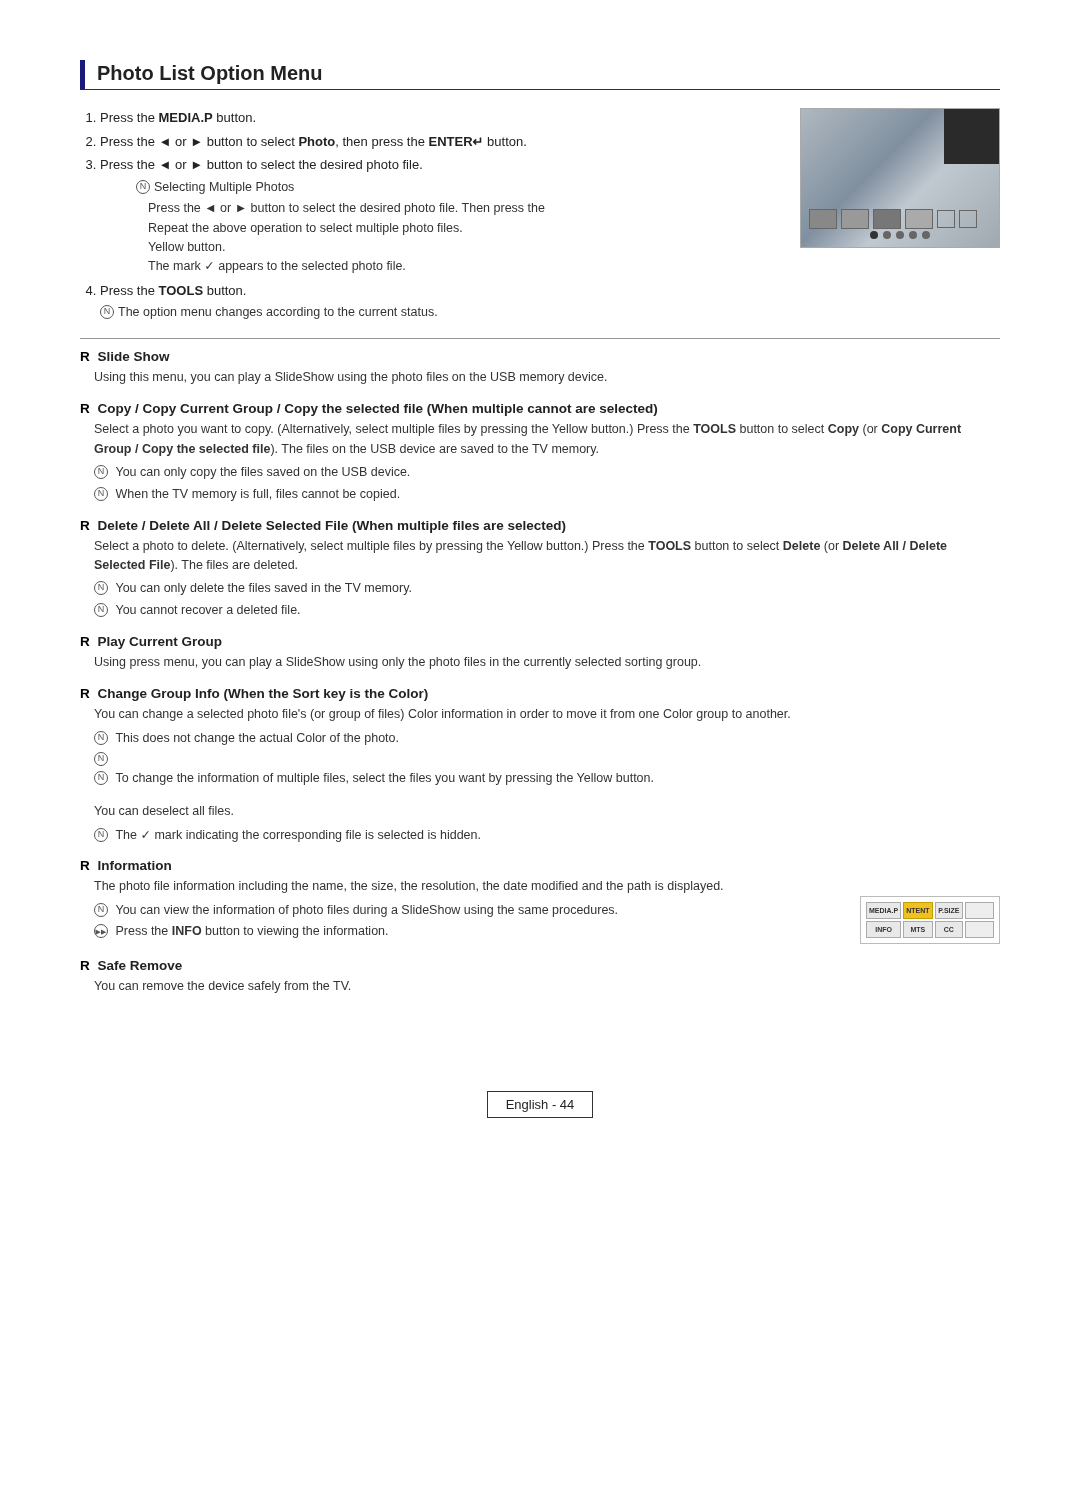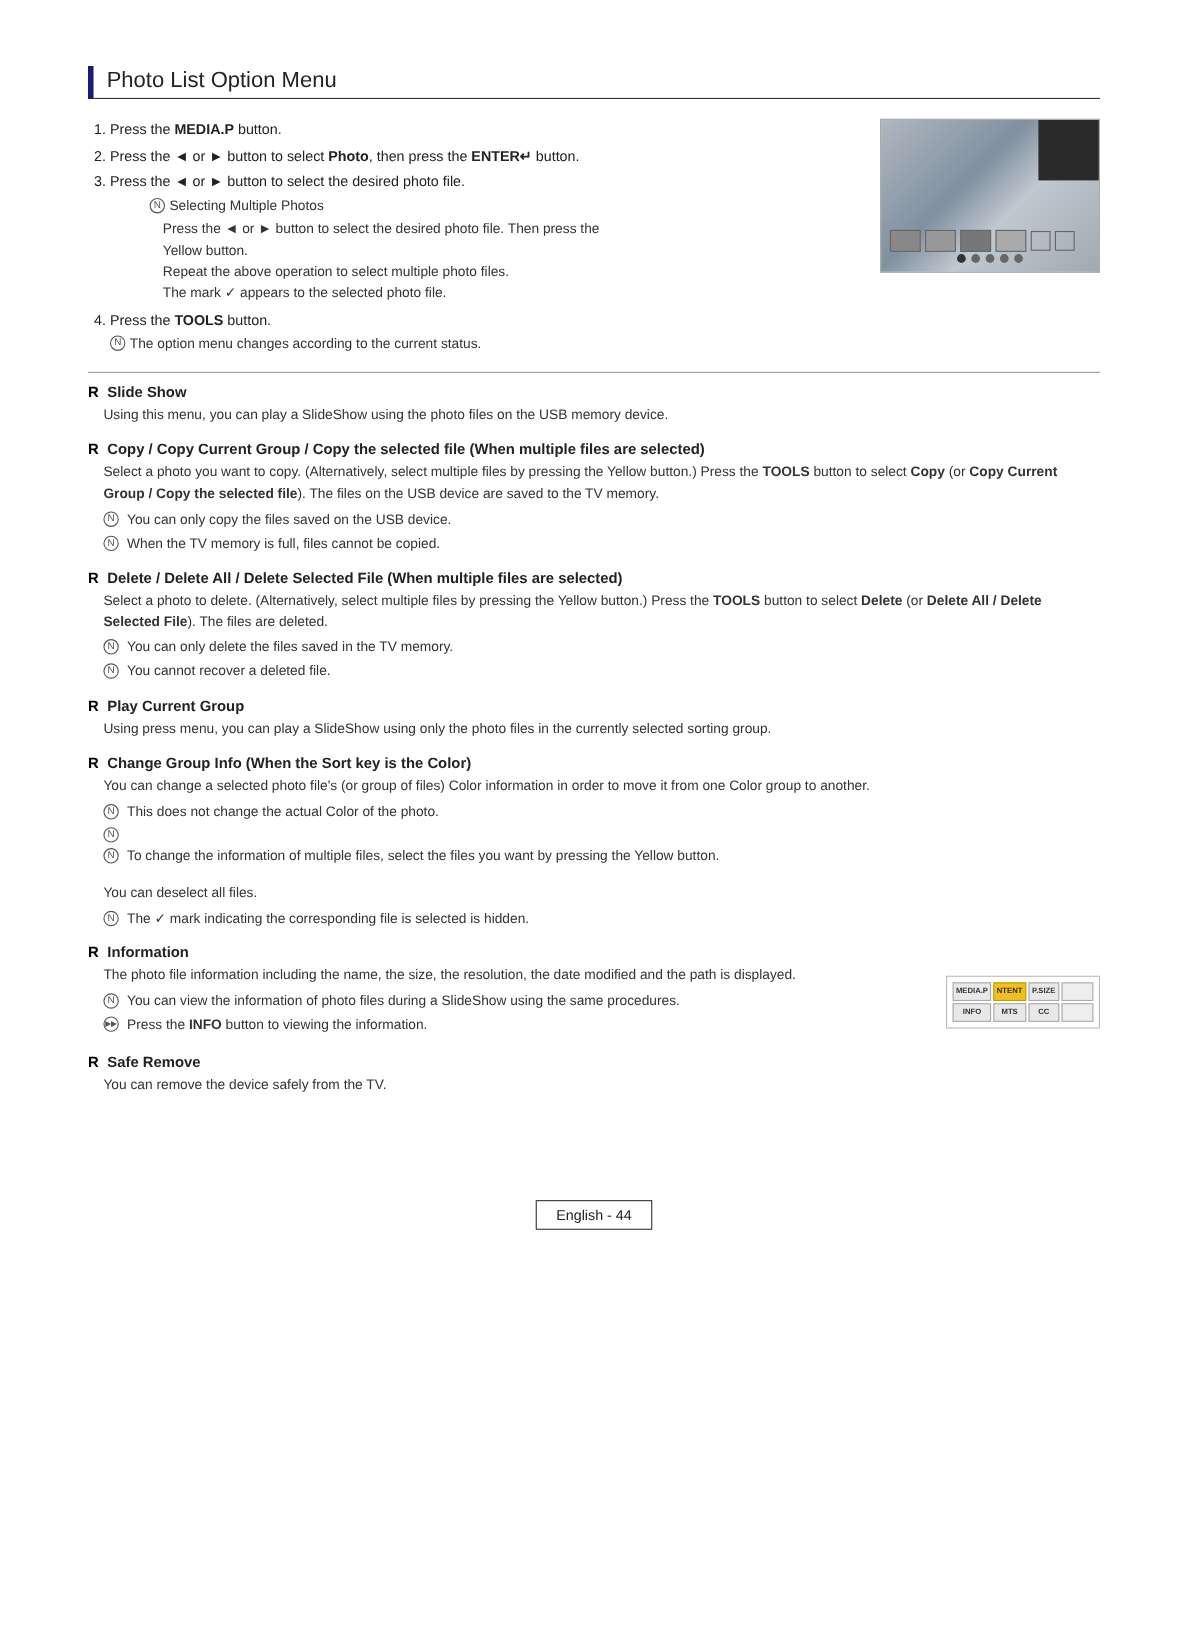--- a/index.html
+++ b/index.html
@@ -8,21 +8,21 @@
       font-size: 13px;
       color: #222;
       background: #fff;
       width: 1080px;
       min-height: 1488px;
       padding: 60px 80px 60px 80px;
     }
 
     .page-title {
       font-size: 20px;
-      font-weight: normal;
+      font-weight: bold;
       border-left: 5px solid #1a1a7a;
       padding-left: 12px;
       margin-bottom: 18px;
       padding-bottom: 4px;
       border-bottom: 1.5px solid #333;
       padding-top: 2px;
     }
 
     .top-section {
       display: flex;
@@ -157,21 +157,21 @@
 
     hr.divider {
       border: none;
       border-top: 1px solid #999;
       margin: 6px 0 10px 0;
     }
 
     .bottom-area {
       display: flex;
       gap: 20px;
-      align-items: center;
+      align-items: flex-end;
     }
 
     .bottom-text { flex: 1; }
 
     .remote-btn {
       background: #e8e8e8;
       border: 1px solid #aaa;
       text-align: center;
       font-size: 8px;
       padding: 3px 2px;
@@ -245,22 +245,22 @@
       </li>
       <li>
         Press the ◄ or ► button to select the desired photo file.
         <div class="selecting-multiple">
           <div class="note-row" style="margin-left:0;">
             <span class="note-icon">N</span>
             <span>Selecting Multiple Photos</span>
           </div>
           <div class="sm-body">
             <div>Press the ◄ or ► button to select the desired photo file. Then press the</div>
+            <div>Repeat the above operation to select multiple photo files.</div>
             <div>Yellow button.</div>
-            <div>Repeat the above operation to select multiple photo files.</div>
             <div>The mark ✓ appears to the selected photo file.</div>
           </div>
         </div>
       </li>
       <li>
         Press the <strong>TOOLS</strong> button.
         <div class="note-row" style="margin-left:0; margin-top:3px;">
           <span class="note-icon">N</span>
           <span>The option menu changes according to the current status.</span>
         </div>
@@ -299,21 +299,21 @@
     <span>Slide Show</span>
   </div>
   <div class="section-body">
     Using this menu, you can play a SlideShow using the photo files on the USB memory device.
   </div>
 </div>
 
 <div class="section">
   <div class="section-header">
     <span class="r-bullet">R</span>
-    <span>Copy / Copy Current Group / Copy the selected file (When multiple files are selected)</span>
+    <span>Copy / Copy Current Group / Copy the selected file (When multiple cannot are selected)</span>
   </div>
   <div class="section-body">
     Select a photo you want to copy. (Alternatively, select multiple files by pressing the Yellow button.) Press the <strong>TOOLS</strong> button to select <strong>Copy</strong> (or <strong>Copy Current Group / Copy the selected file</strong>). The files on the USB device are saved to the TV memory.
   </div>
   <div class="section-note list-note list-note-indent">
     <span class="note-icon">N</span>
     <span>&nbsp;You can only copy the files saved on the USB device.</span>
   </div>
   <div class="section-note list-note list-note-indent">
     <span class="note-icon">N</span>

